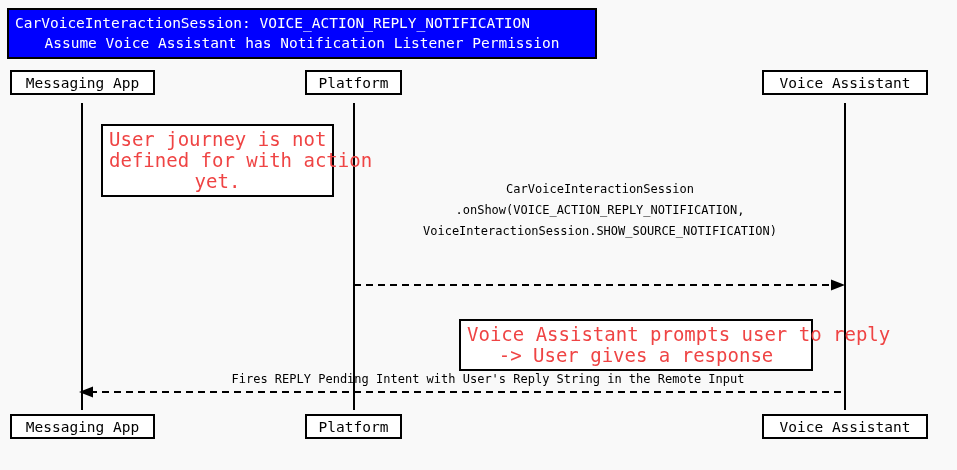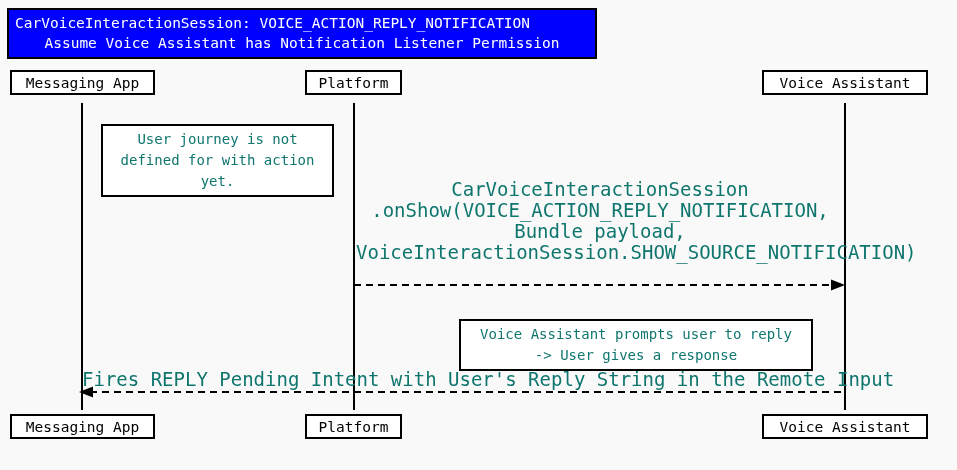--- a/index.html
+++ b/index.html
@@ -68,33 +68,33 @@
 
   
   .note {
     background: #ffffff;
     border: 2px solid #000000;
     box-sizing: border-box;
     text-align: center;
     padding: 3px 6px;
   }
   .note-line {
-    font-size: 14px;
-    color: #0f766e;
+    font-size: 19px;
+    color: #ef4444;
     line-height: 21px;
     white-space: pre;
   }
 
   
   .msg-text {
     text-align: center;
   }
   .msg-line {
-    font-size: 19px;
-    color: #0f766e;
+    font-size: 12px;
+    color: #000000;
     line-height: 21px;
     white-space: pre;
   }
 
   
   .arrow-svg { overflow: visible; display: block; }
 </style>
 </head>
 <body>
 
@@ -121,21 +121,20 @@
 
   <div class="abs note" style="left:101px; top:124px; width:233px;">
     <div class="note-line">User journey is not</div>
     <div class="note-line">defined for with action</div>
     <div class="note-line">yet.</div>
   </div>
 
   <div class="abs msg-text" style="left:356px; top:179px; width:488px;">
     <div class="msg-line">CarVoiceInteractionSession</div>
     <div class="msg-line">.onShow(VOICE_ACTION_REPLY_NOTIFICATION,</div>
-    <div class="msg-line">Bundle payload,</div>
     <div class="msg-line">VoiceInteractionSession.SHOW_SOURCE_NOTIFICATION)</div>
   </div>
 
   <div class="abs" style="left:353px; top:278px; width:494px; height:14px;">
     <svg class="arrow-svg" width="494" height="14" viewBox="0 0 494 14">
       <line x1="1" y1="7" x2="481" y2="7" stroke="#000000" stroke-width="2" stroke-dasharray="7,5"></line>
       <polygon points="492,7 478,1.5 478,12.5" fill="#000000"></polygon>
     </svg>
   </div>
 

